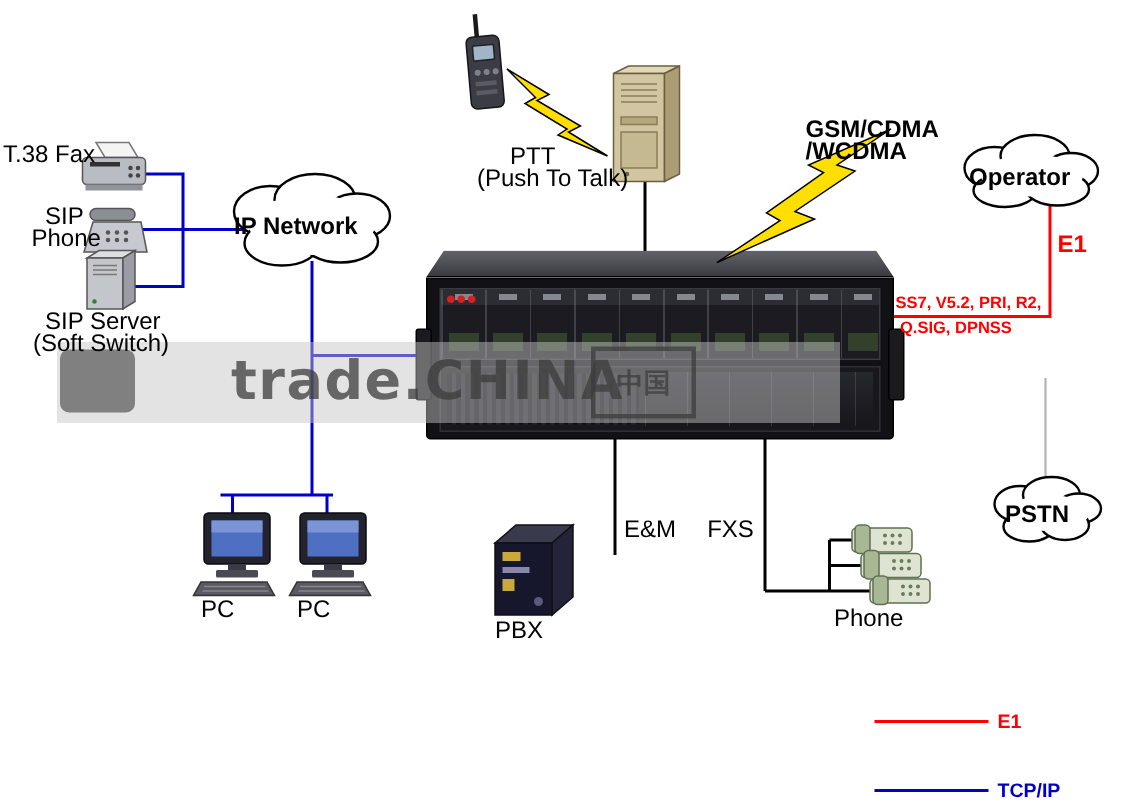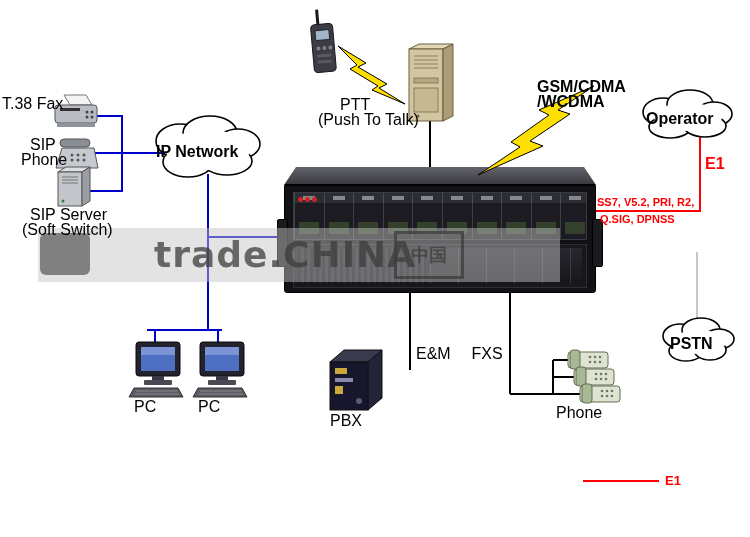--- a/index.html
+++ b/index.html
@@ -274,14 +274,18 @@
   <div class="lbl center" style="left:198px;top:398px;width:40px">PC</div>
   <div class="lbl center" style="left:330px;top:412px;width:56px">PBX</div>
   <div class="lbl" style="left:416px;top:345px">E&amp;M</div>
   <div class="lbl right" style="left:470px;top:345px;width:34px">FXS</div>
   <div class="lbl" style="left:556px;top:404px">Phone</div>
 
   <div class="legend-row lg-e1" style="top:473px">
     <div class="legend-line"></div>
     <div class="legend-label">E1</div>
   </div>
+  <div class="legend-row lg-tcp" style="top:519px">
+    <div class="legend-line"></div>
+    <div class="legend-label">TCP/IP</div>
+  </div>
 
 </div>
 
 </body></html>

